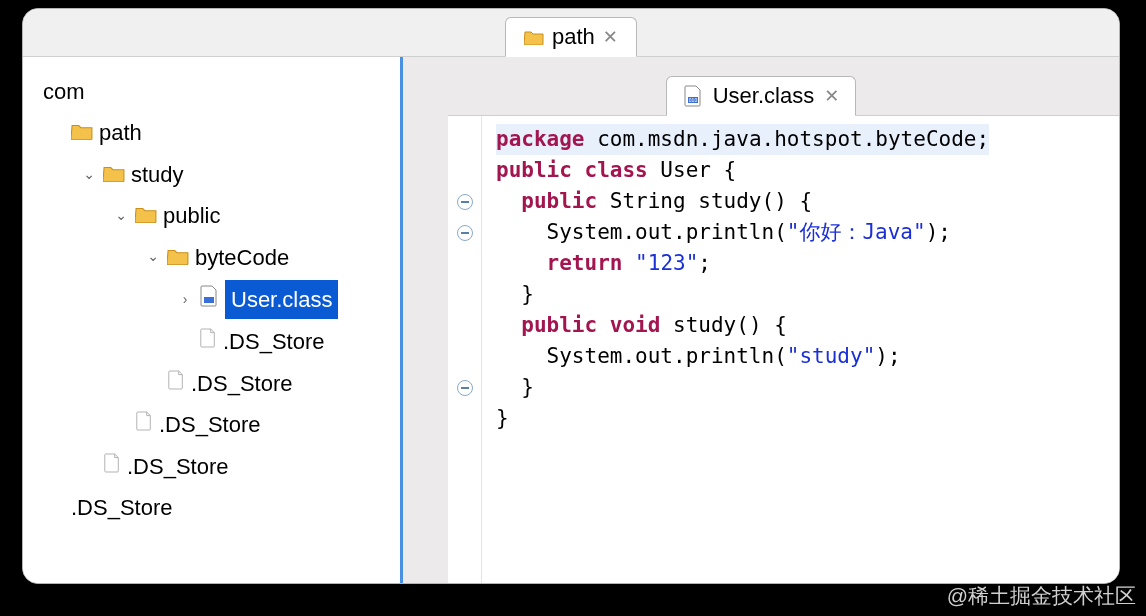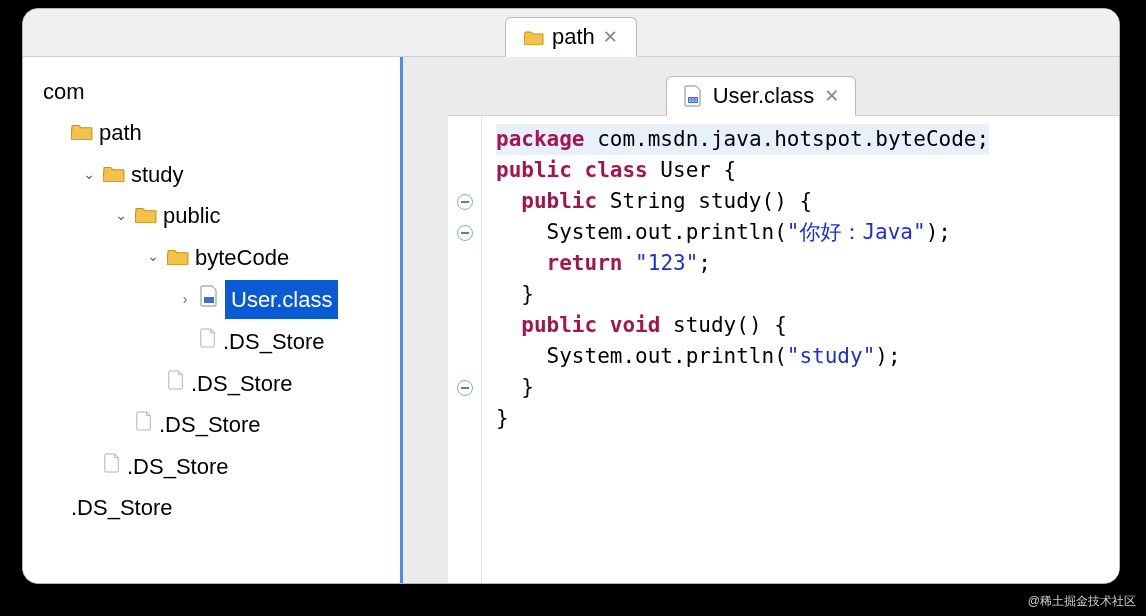--- a/index.html
+++ b/index.html
@@ -159,21 +159,21 @@
     display: inline-block;
     width: 100%;
   }
   .kw { color: #a3154f; font-weight: bold; }
   .str { color: #1a2fd6; }
   .watermark {
     position: absolute;
     bottom: 6px;
     right: 10px;
     color: #cfcfcf;
-    font-size: 12px;
+    font-size: 21px;
     font-family: Arial, sans-serif;
   }
 </style>
 </head>
 <body>
 
 <div class="window">
   <div class="top-tab-bar">
     <div class="big-tab">
       <span class="folder-icon">

